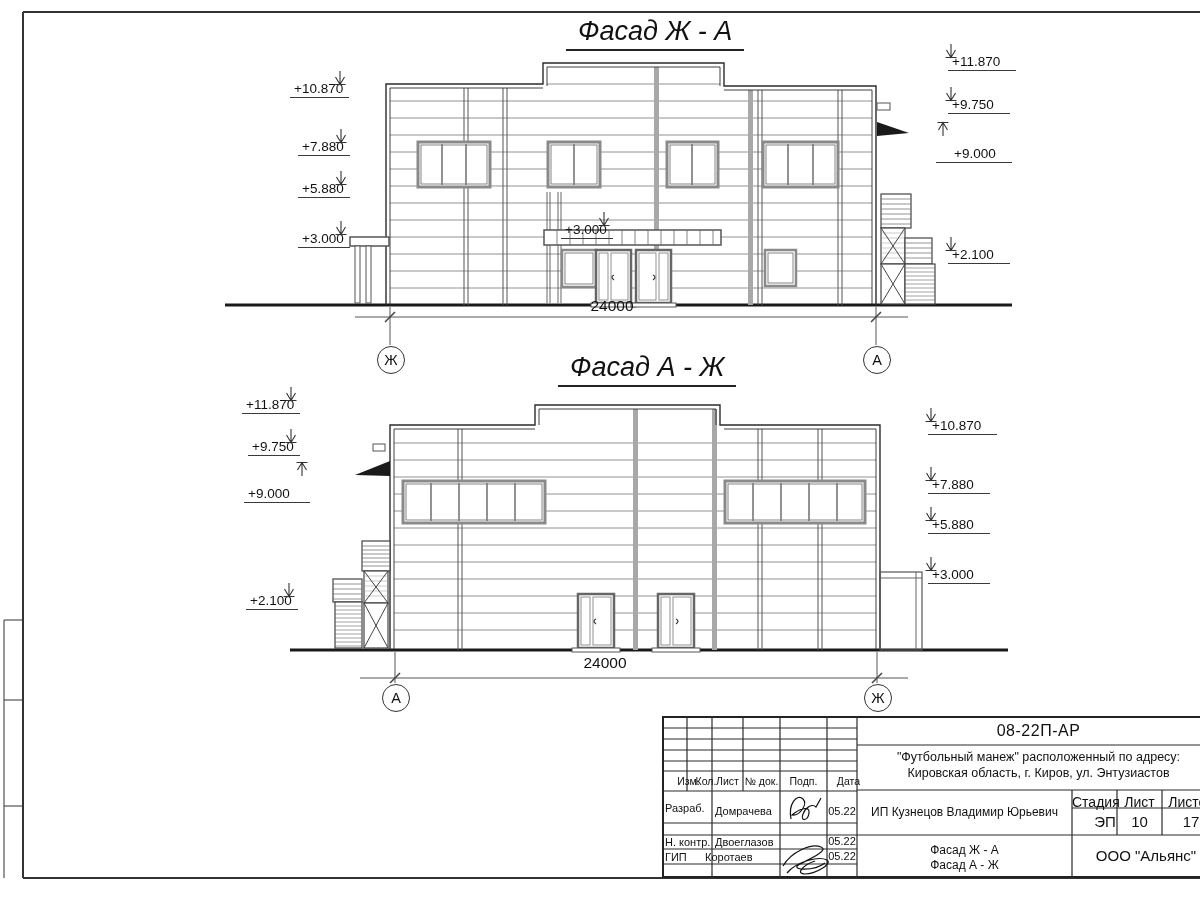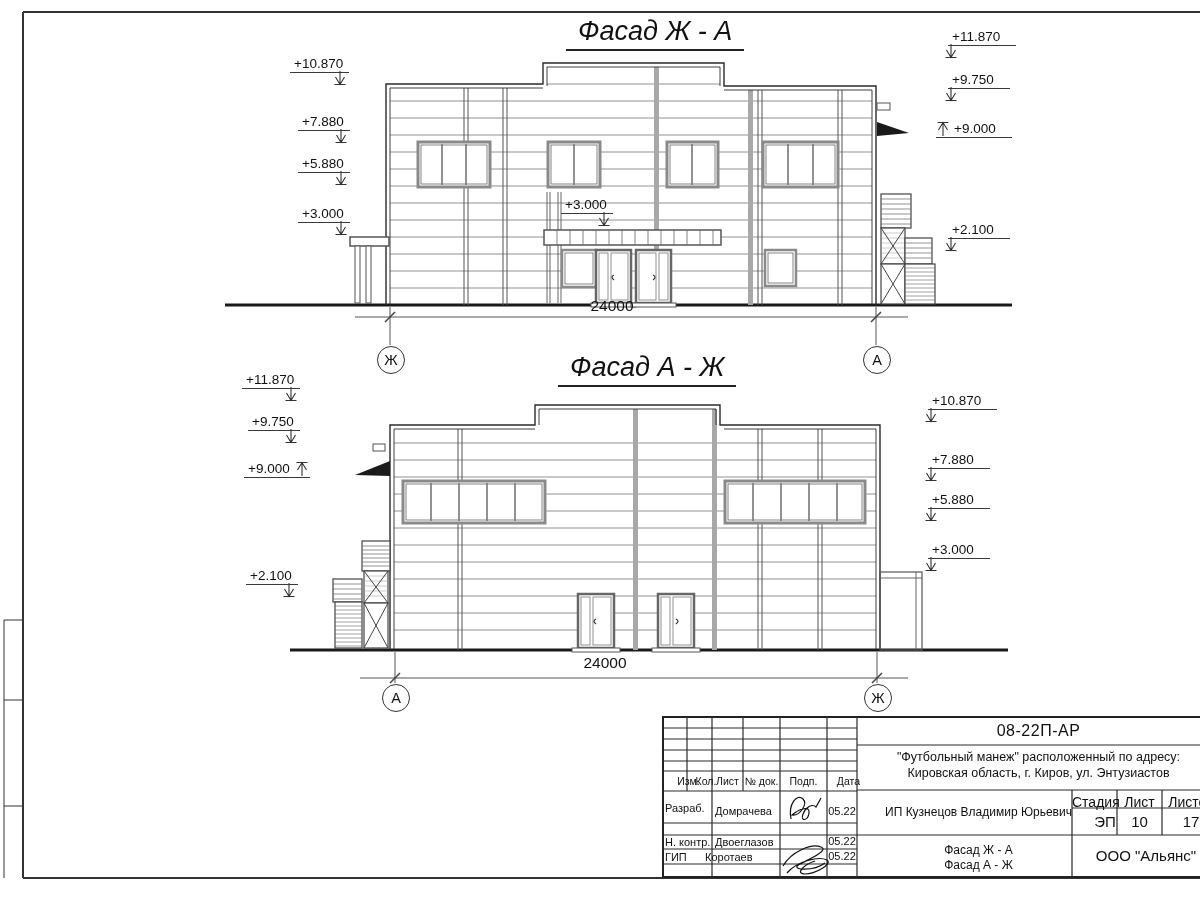--- a/index.html
+++ b/index.html
@@ -10,42 +10,42 @@
   }
   svg{display:block;}
   .abs{position:absolute;}
   
   .ftitle{
     position:absolute;font-size:27px;font-style:italic;color:#111;
     border-bottom:2px solid #222;padding:0 12px 2px;white-space:nowrap;
   }
   
   .mk{position:absolute;font-size:13.5px;line-height:15px;color:#111;white-space:nowrap;}
-  .mk .t{display:inline-block;border-bottom:1.2px solid #3a3a3a;padding:0 6px 1px 4px;}
+  .mk .t{display:inline-block;border-bottom:1.2px solid #3a3a3a;padding:0 6px 1px 4px;margin-top:25px;}
   .mk.ext-r2 .t{padding-right:16px;}
   .mk.pad-l .t{padding-left:18px;}
   .mk.pad-r .t{padding-right:20px;}
   .mk .a{position:absolute;}
   .mk.arr-dr .a{right:2px;top:15px;}
   .mk.arr-dl .a{left:-4px;top:15px;}
   .mk.arr-ul .a{left:0px;top:-1px;}
   .mk.arr-ur .a{right:1px;top:-1px;}
   
   .dim{position:absolute;font-size:15.5px;text-align:center;width:80px;color:#111;}
   
   .axis{
     position:absolute;width:26px;height:26px;border:1.4px solid #333;border-radius:50%;
     text-align:center;line-height:26px;font-size:14.5px;color:#111;background:#fff;
   }
   
   .tb{position:absolute;left:662px;top:716px;width:558px;height:162px;}
   .tb .cell{position:absolute;color:#111;}
   .c{text-align:center;}
   .s105{font-size:10.5px;} .s11{font-size:11px;} .s115{font-size:14px;}
-  .s12{font-size:12px;margin-left:14px;} .s125{font-size:12.5px;} .s15{font-size:15px;} .s16{font-size:16px;}
+  .s12{font-size:12px;} .s125{font-size:12.5px;} .s15{font-size:15px;} .s16{font-size:16px;}
 </style>
 </head>
 <body>
 
 <svg class="abs" style="left:0;top:0" width="1200" height="900" viewBox="0 0 1200 900">
 
   <g stroke="#333" fill="none">
     <path d="M23 12H1200M23 12V878M23 878H1200" stroke-width="2"></path>
     <path d="M4 620V878M4 620H23M4 700H23M4 806H23" stroke-width="1"></path>
   </g>

